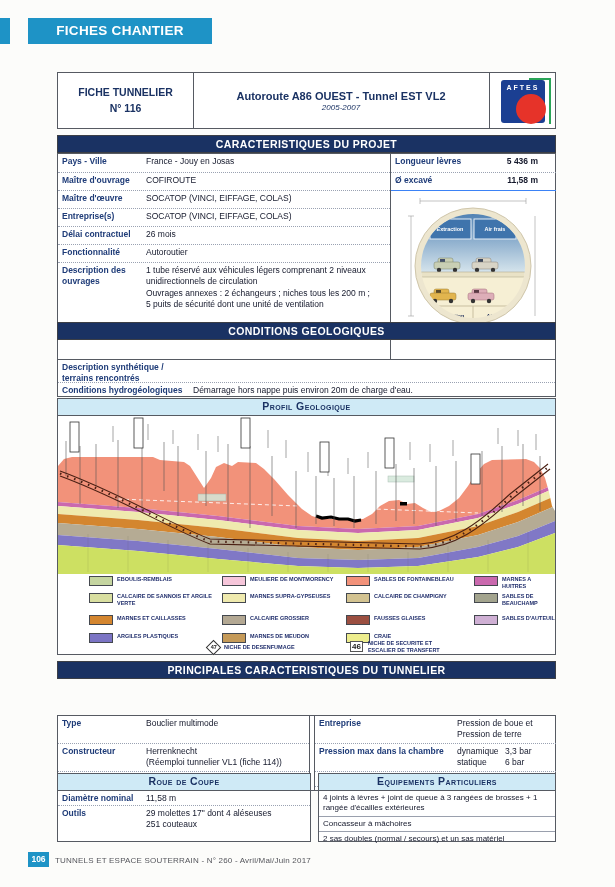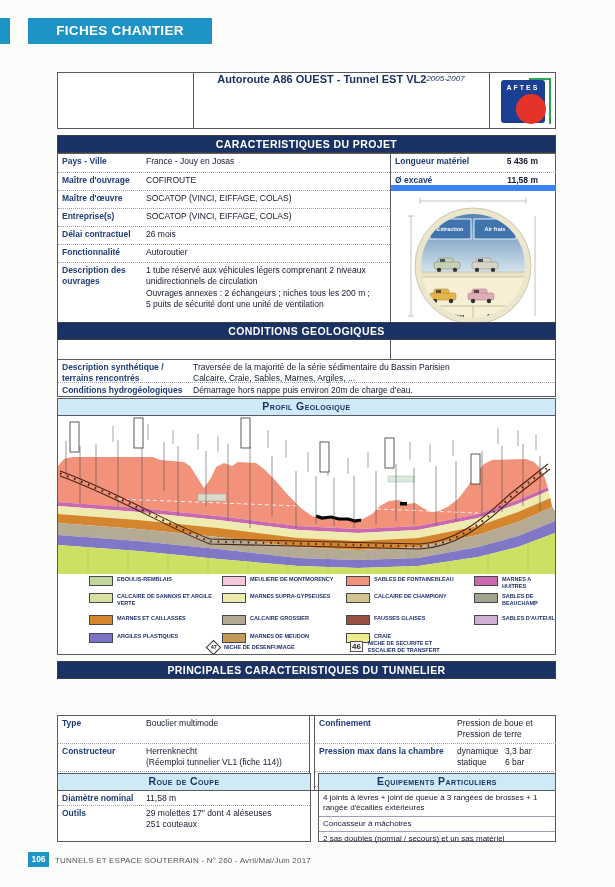--- a/index.html
+++ b/index.html
@@ -21,21 +21,21 @@
   .ml{white-space:pre-line}
   .subsc{font-size:5.5px;position:relative;top:2px;margin-left:1px}
   .vline{position:absolute;top:0;bottom:0;width:1px;background:#565a62}
   
   .bleed{position:absolute;left:0;top:18px;width:10px;height:26px;background:#1e93c6}
   .hbanner{position:absolute;left:28px;top:18px;width:184px;height:26px;background:#1e93c6;color:#fff;
            font-weight:bold;font-size:13.5px;text-align:center;line-height:26px;letter-spacing:.3px}
   
   .fichecell{position:absolute;left:0;top:0;width:135px;height:100%;display:flex;flex-direction:column;
              justify-content:center;text-align:center;color:#1a3263;font-weight:bold;font-size:10.5px;line-height:1.5}
-  .titlecell{position:absolute;left:135px;top:0;width:296px;height:100%;display:flex;flex-direction:row;
+  .titlecell{position:absolute;left:135px;top:0;width:296px;height:100%;display:flex;flex-direction:column;
              justify-content:center;text-align:center;color:#1a3263}
   .bigtitle{font-weight:bold;font-size:11px}
   .years{font-style:italic;font-size:8px;margin-top:1px}
   .aftes{position:absolute;left:443px;top:5px;width:50px;height:46px}
   .aftes::after{content:"";position:absolute;right:0;top:0;width:2px;height:46px;background:#2aa558}
   .aftes::before{content:"";position:absolute;right:0;top:0;width:22px;height:2px;background:#2aa558}
   .aftes-blue{position:absolute;left:0;top:2px;width:44px;height:43px;background:#1b3f92;border-radius:3px;
               color:#fff;font-size:7px;font-weight:bold;letter-spacing:2px;text-align:center;
               padding-top:4px;box-sizing:border-box}
   .aftes-red{position:absolute;left:15px;top:16px;width:30px;height:30px;border-radius:50%;background:#e63329}
@@ -58,20 +58,24 @@
   .eqline{font-size:8px;padding:2px 4px;line-height:1.3;color:#14182b}
   .eqline + .eqline{border-top:1px solid #9aa0ad}
 </style>
 </head>
 <body>
 
 <div class="bleed"></div>
 <div class="hbanner">FICHES CHANTIER</div>
 
 <div class="box" style="top:72px;height:57px">
+  <div class="fichecell">
+    <span>FICHE TUNNELIER</span>
+    <span>N° 116</span>
+  </div>
   <div class="vline" style="left:135px"></div>
   <div class="titlecell">
     <span class="bigtitle">Autoroute A86 OUEST - Tunnel EST VL2</span>
     <span class="years">2005-2007</span>
   </div>
   <div class="vline" style="left:431px"></div>
   <div class="aftes">
     <div class="aftes-blue">AFTES</div>
     <div class="aftes-red"></div>
   </div>
@@ -109,24 +113,24 @@
 ouvrages</div>
       <div class="val ml">1 tube réservé aux véhicules légers comprenant 2 niveaux
 unidirectionnels de circulation
 Ouvrages annexes : 2 échangeurs ; niches tous les 200 m ;
 5 puits de sécurité dont une unité de ventilation</div>
     </div>
   </div>
   <div class="vline" style="left:332px"></div>
   <div class="abs" style="left:333px;top:0;width:165px;height:100%">
     <div class="mrow" style="height:19px;border-bottom:1px dotted #9aa2b2">
-      <span class="lbl">Longueur matériel</span>
+      <span class="lbl">Longueur lèvres</span>
       <span class="val" style="font-weight:600">5 436 m</span>
     </div>
-    <div class="mrow" style="height:18px;border-bottom:6px solid #3b82f6">
+    <div class="mrow" style="height:18px;border-bottom:1px solid #3b82f6">
       <span class="lbl">Ø excavé</span>
       <span class="val" style="font-weight:600">11,58 m</span>
     </div>
 
     <svg class="abs" style="left:15px;top:42px" width="134" height="134" viewBox="0 0 134 134">
       <defs>
         <linearGradient id="skyg" x1="0" y1="0" x2="0" y2="1">
           <stop offset="0" stop-color="#4d7fb2"></stop>
             <stop offset="1" stop-color="#d9e7ee"></stop>
         </linearGradient>
@@ -190,22 +194,20 @@
       </g>
     </svg>
   </div>
 </div>
 
 <div class="navybar" style="top:322px">CONDITIONS GEOLOGIQUES</div>
 <div class="box" style="top:359px;height:38px">
   <div class="trow" style="height:23px">
     <div class="lbl ml" style="width:131px;flex:none">Description synthétique /
 terrains rencontrés</div>
-    <div class="val ml">Traversée de la majorité de la série sédimentaire du Bassin Parisien
-Calcaire, Craie, Sables, Marnes, Argiles, ...</div>
   </div>
   <div class="trow" style="height:13px">
     <div class="lbl" style="width:131px;flex:none">Conditions hydrogéologiques</div>
     <div class="val">Démarrage hors nappe puis environ 20m de charge d'eau.</div>
   </div>
 </div>
 
 <div class="box" style="top:398px;height:257px">
   <div class="lightbar">Profil Geologique</div>
   <svg class="abs" style="left:0;top:17px" width="497" height="158" viewBox="0 0 497 158" preserveAspectRatio="none">
@@ -398,21 +400,21 @@
       <div class="lbl c1"><span>L</span><span class="subsc">tunnelier</span></div>
       <div class="val">197 m</div>
     </div>
     <div class="trow" style="height:16px">
       <div class="lbl c1"><span>R</span><span class="subsc">mini tunnelier</span></div>
       <div class="val">250 m</div>
     </div>
   </div>
   <div class="abs" style="left:256px;top:0;width:242px;height:100%;border-left:1px solid #565a62;box-sizing:border-box">
     <div class="trow" style="height:28px">
-      <div class="lbl" style="width:138px;flex:none">Confinement</div>
+      <div class="lbl" style="width:138px;flex:none">Entreprise</div>
       <div class="val ml">Pression de boue et
 Pression de terre</div>
     </div>
     <div class="trow" style="height:28px">
       <div class="lbl" style="width:138px;flex:none">Pression max dans la chambre</div>
       <div class="val ml" style="width:48px;flex:none">dynamique
 statique</div>
       <div class="val ml">3,3 bar
 6 bar</div>
     </div>

